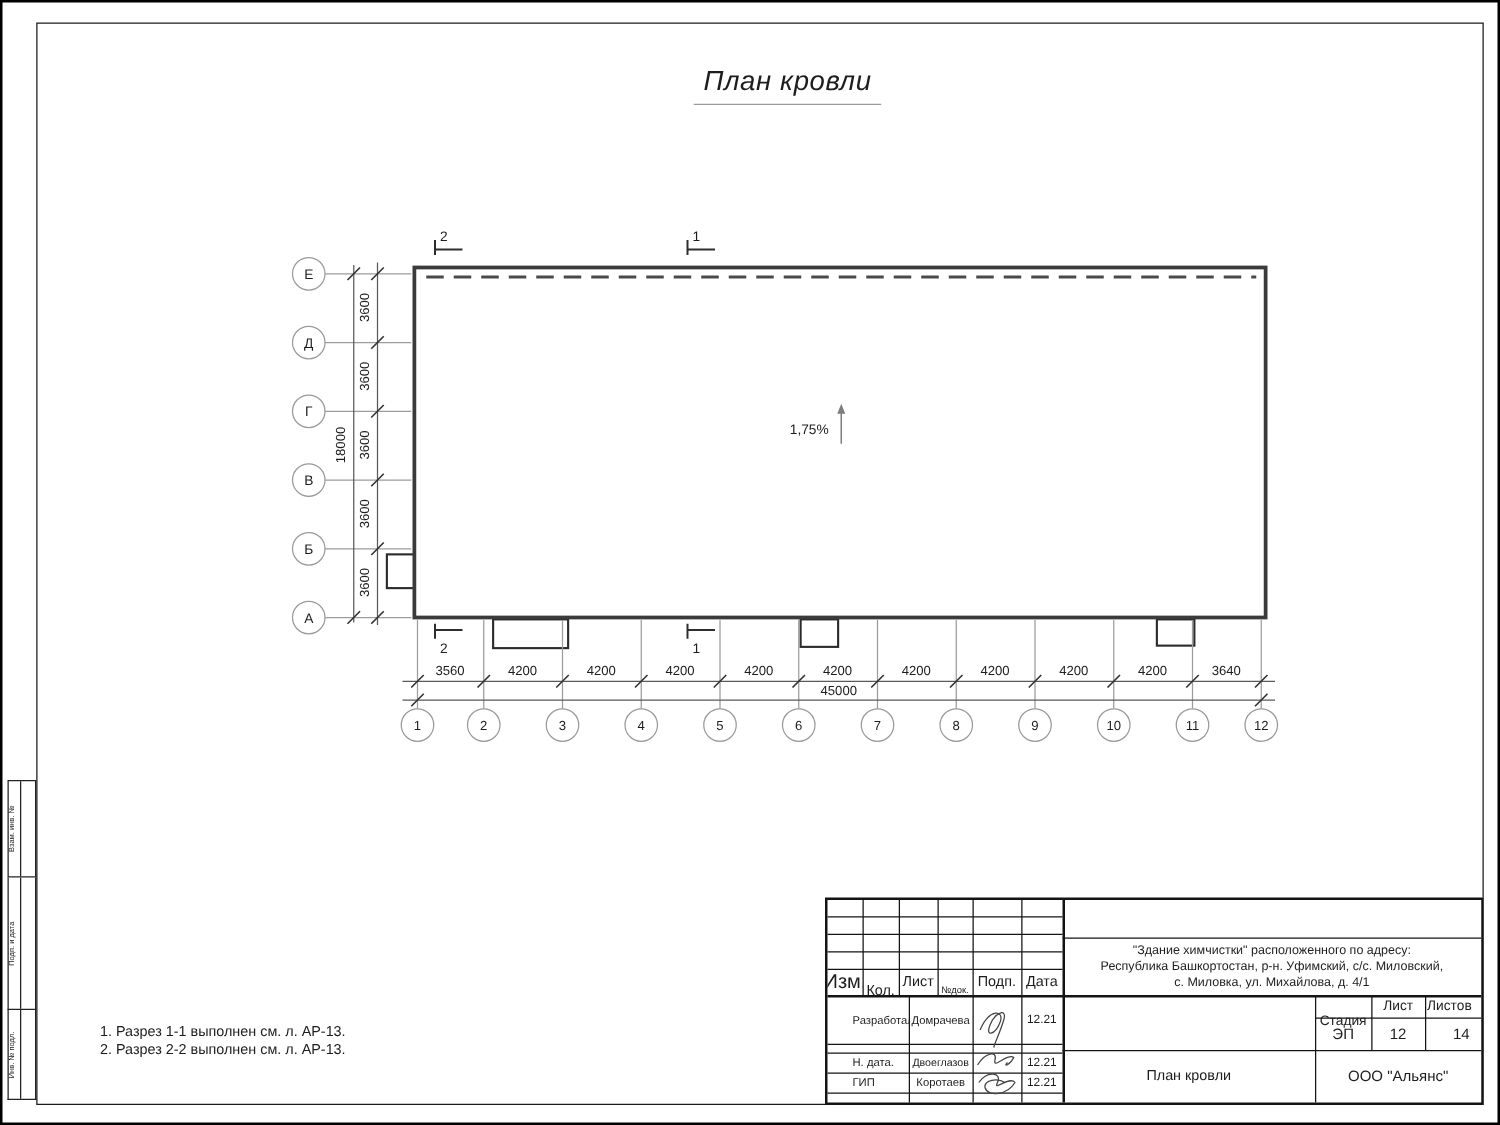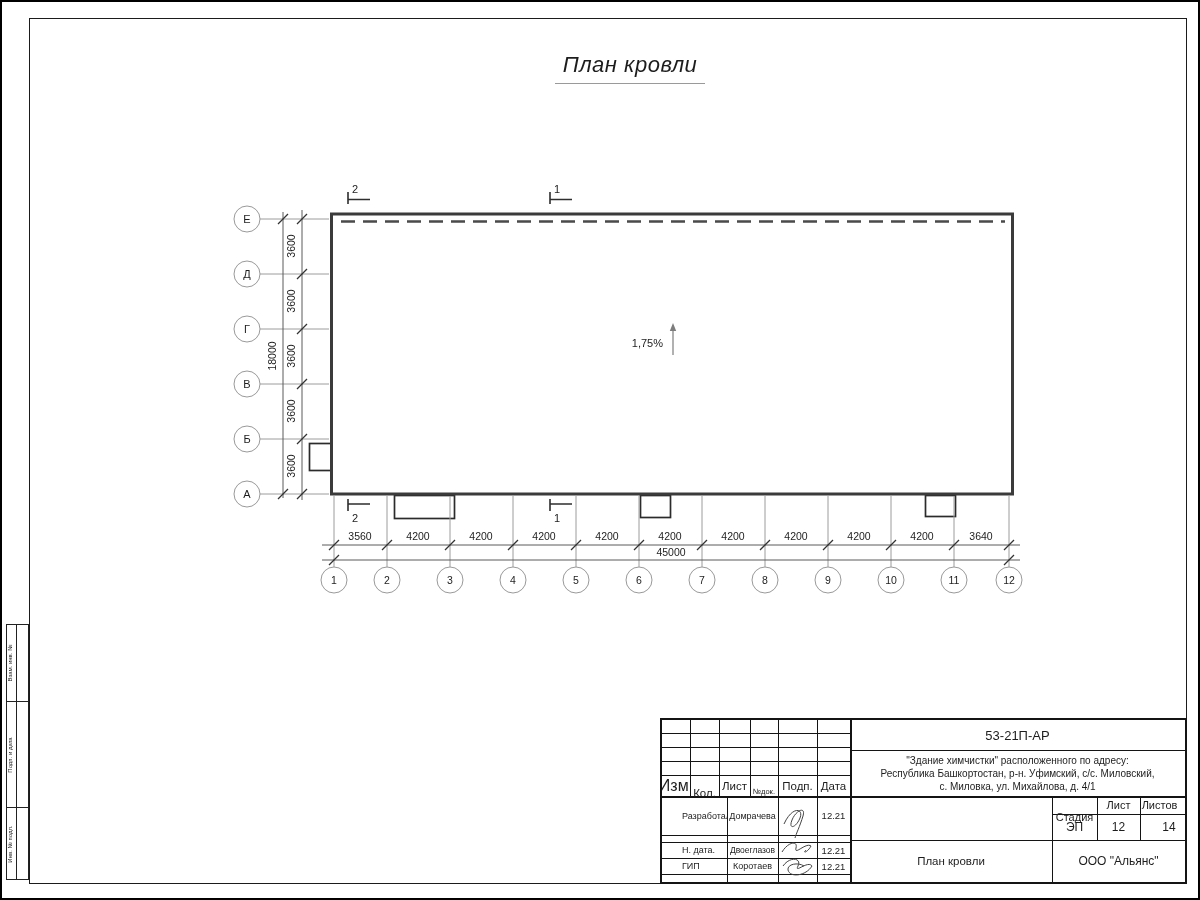--- a/index.html
+++ b/index.html
@@ -193,20 +193,24 @@
       <text x="552" y="520">1</text>
     </g>
 
     <g>
       <line x1="671" y1="353" x2="671" y2="327" stroke="#7d7d7d" stroke-width="1.2"></line>
       <path d="M671,321 l-3.2,8 h6.4 z" fill="#7d7d7d"></path>
     </g>
     <text x="661" y="345" font-size="11" text-anchor="end">1,75%</text>
   </svg>
 
+  <div class="notes">
+    <div>1. Разрез 1-1 выполнен см. л. АР-13.</div>
+    <div>2. Разрез 2-2 выполнен см. л. АР-13.</div>
+  </div>
 
   <div class="tb">
 
     <div class="vl" style="left:28px;top:0;height:76px"></div>
     <div class="vl" style="left:57px;top:0;height:76px"></div>
     <div class="vl" style="left:88px;top:0;height:76px"></div>
     <div class="vl" style="left:65px;top:76px;height:86px"></div>
     <div class="vl" style="left:116px;top:0;height:162px"></div>
     <div class="vl" style="left:155px;top:0;height:162px"></div>
     <div class="vl" style="left:188px;top:0;height:162px;width:1.6px"></div>
@@ -245,21 +249,20 @@
     <div class="cell left" style="left:0;top:138px;width:65px;height:16px;font-size:9px">ГИП</div>
     <div class="cell" style="left:65px;top:138px;width:51px;height:16px;font-size:9px">Коротаев</div>
     <div class="cell" style="left:155px;top:138px;width:33px;height:16px;font-size:9.5px">12.21</div>
 
     <svg class="sig-svg" width="39" height="86" viewBox="0 0 39 86">
       <path d="M6,28 C14,10 26,12 22,22 C18,32 10,34 14,24 C18,14 28,10 25,20 C22,30 18,38 17,42" fill="none" stroke="#444" stroke-width="1"></path>
       <path d="M4,56 C10,46 20,44 18,52 C16,60 28,46 33,50 C30,56 24,58 28,54" fill="none" stroke="#444" stroke-width="1"></path>
       <path d="M5,70 C12,60 24,62 20,70 C16,78 30,64 34,70 C28,80 12,82 10,74 C9,68 20,66 26,70" fill="none" stroke="#444" stroke-width="1"></path>
     </svg>
 
-    <div class="cell" style="left:188px;top:0;width:335px;height:30px;font-size:13px">53-21П-АР</div>
     <div class="cell" style="left:188px;top:30px;width:335px;height:46px;font-size:10px;line-height:13px;flex-direction:column">
       <div>"Здание химчистки" расположенного по адресу:</div>
       <div>Республика Башкортостан, р-н. Уфимский, с/с. Миловский,</div>
       <div>с. Миловка, ул. Михайлова, д. 4/1</div>
     </div>
 
     <div class="cell" style="left:390px;top:88px;width:45px;height:18px;font-size:11px">Стадия</div>
     <div class="cell" style="left:435px;top:76px;width:43px;height:18px;font-size:11px">Лист</div>
     <div class="cell" style="left:478px;top:76px;width:39px;height:18px;font-size:11px">Листов</div>
     <div class="cell" style="left:390px;top:94px;width:45px;height:26px;font-size:12px">ЭП</div>

